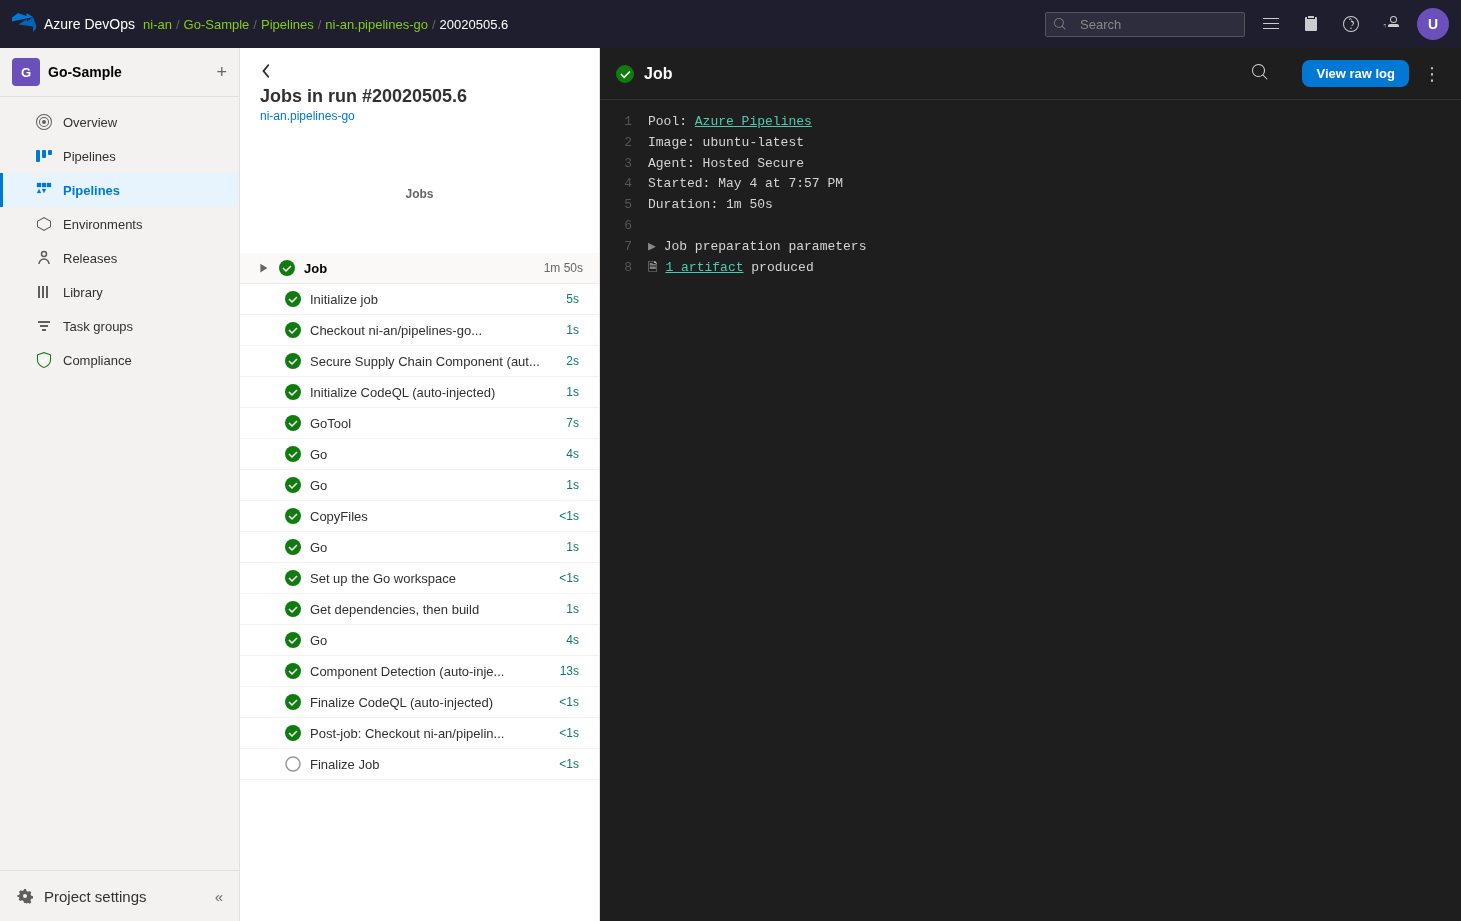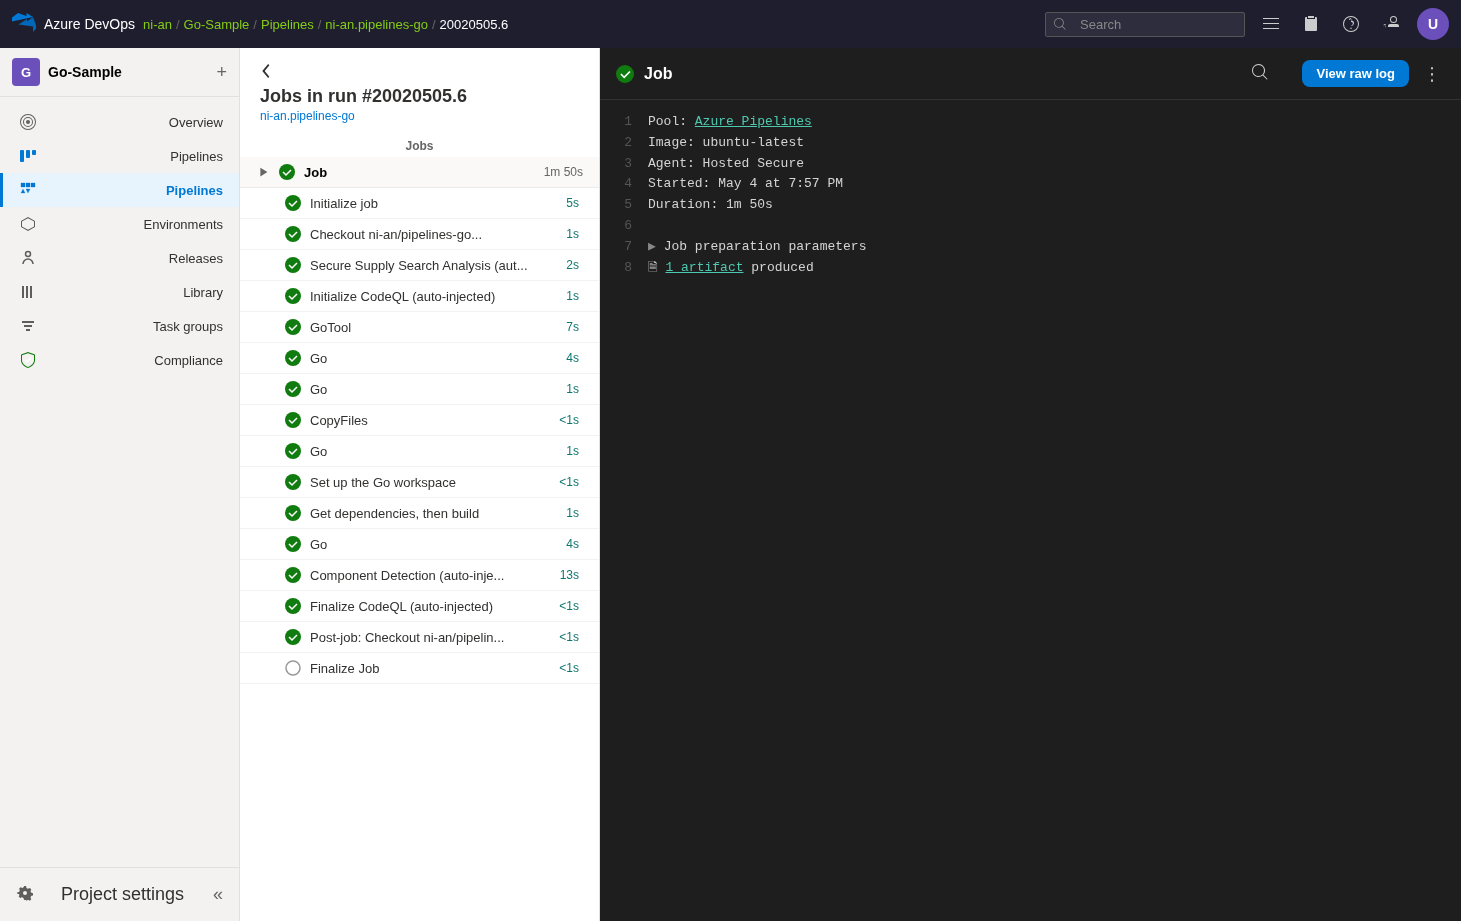--- a/index.html
+++ b/index.html
@@ -48,46 +48,47 @@
       border-bottom: 1px solid #e0e0e0;
     }
     .project-icon {
       width: 28px; height: 28px; background: #6b4fbb; border-radius: 4px;
       display: flex; align-items: center; justify-content: center; color: white; font-size: 13px; font-weight: 700;
     }
     .project-name { font-weight: 600; font-size: 14px; flex: 1; }
     .project-add { color: #666; cursor: pointer; font-size: 18px; }
     .sidebar-nav { padding: 8px 0; }
     .sidebar-item {
-      display: flex; align-items: center; gap: 10px; padding: 8px 16px;
-      cursor: pointer; color: #323130; font-size: 13px; border-left: 3px solid transparent; justify-content: space-between;
+      display: flex; align-items: center; gap: 10px; padding: 8px 32px;
+      cursor: pointer; color: #323130; font-size: 13px; border-left: 3px solid transparent;
     }
     .sidebar-item.active { background: #e8f4fd; border-left: 3px solid #0078d4; color: #0078d4; font-weight: 600; }
     .sidebar-item-icon { width: 18px; height: 18px; display: flex; align-items: center; justify-content: center; flex-shrink: 0; }
     .sidebar-bottom {
       margin-top: auto; padding: 8px 0; border-top: 1px solid #e0e0e0;
     }
     .sidebar-bottom-item {
-      display: flex; align-items: flex-start; gap: 27px; padding: 8px 16px;
-      cursor: pointer; color: #323130; font-size: 18px;
+      display: flex; align-items: center; gap: 10px; padding: 8px 16px;
+      cursor: pointer; color: #323130; font-size: 15px;
     }
     .collapse-btn { color: #666; cursor: pointer; margin-left: auto; }
 
     
     .content-area { display: flex; flex: 1; overflow: hidden; }
 
     
     .jobs-panel {
       width: 360px;
       background: white;
       border-right: 1px solid #e0e0e0;
       display: flex;
       flex-direction: column;
       overflow: hidden;
       flex-shrink: 0;
+      gap: 48px;
     }
     .jobs-header { padding: 16px 20px 8px; }
     .back-btn { display: flex; align-items: center; gap: 6px; cursor: pointer; color: #323130; margin-bottom: 8px; }
     .jobs-title { font-size: 18px; font-weight: 600; color: #323130; }
     .jobs-subtitle { font-size: 12px; color: #0078d4; cursor: pointer; margin-top: 2px; }
     .jobs-section-label { font-size: 12px; color: #666; padding: 8px 20px 4px; font-weight: 600; text-align: center; }
     .jobs-list { overflow-y: auto; flex: 1; }
     .job-group-header {
       display: flex; align-items: center; gap: 8px; padding: 6px 16px;
       cursor: pointer; background: #faf9f8; border-bottom: 1px solid #edebe9;
@@ -338,21 +339,21 @@
     <span class="job-step-name">Checkout ni-an/pipelines-go...</span>
     <span class="job-step-duration">1s</span>
   </div>
             <div class="job-step">
     <div class="status-icon status-success">
                 <svg width="16" height="16" viewBox="0 0 16 16">
                   <circle cx="8" cy="8" r="8" fill="#107c10"></circle>
                   <path d="M4 8l3 3 5-5" stroke="white" stroke-width="1.5" fill="none"></path>
                 </svg>
               </div>
-    <span class="job-step-name">Secure Supply Search Analysis (aut...</span>
+    <span class="job-step-name">Secure Supply Chain Component (aut...</span>
     <span class="job-step-duration">2s</span>
   </div>
             <div class="job-step">
     <div class="status-icon status-success">
                 <svg width="16" height="16" viewBox="0 0 16 16">
                   <circle cx="8" cy="8" r="8" fill="#107c10"></circle>
                   <path d="M4 8l3 3 5-5" stroke="white" stroke-width="1.5" fill="none"></path>
                 </svg>
               </div>
     <span class="job-step-name">Initialize CodeQL (auto-injected)</span>

